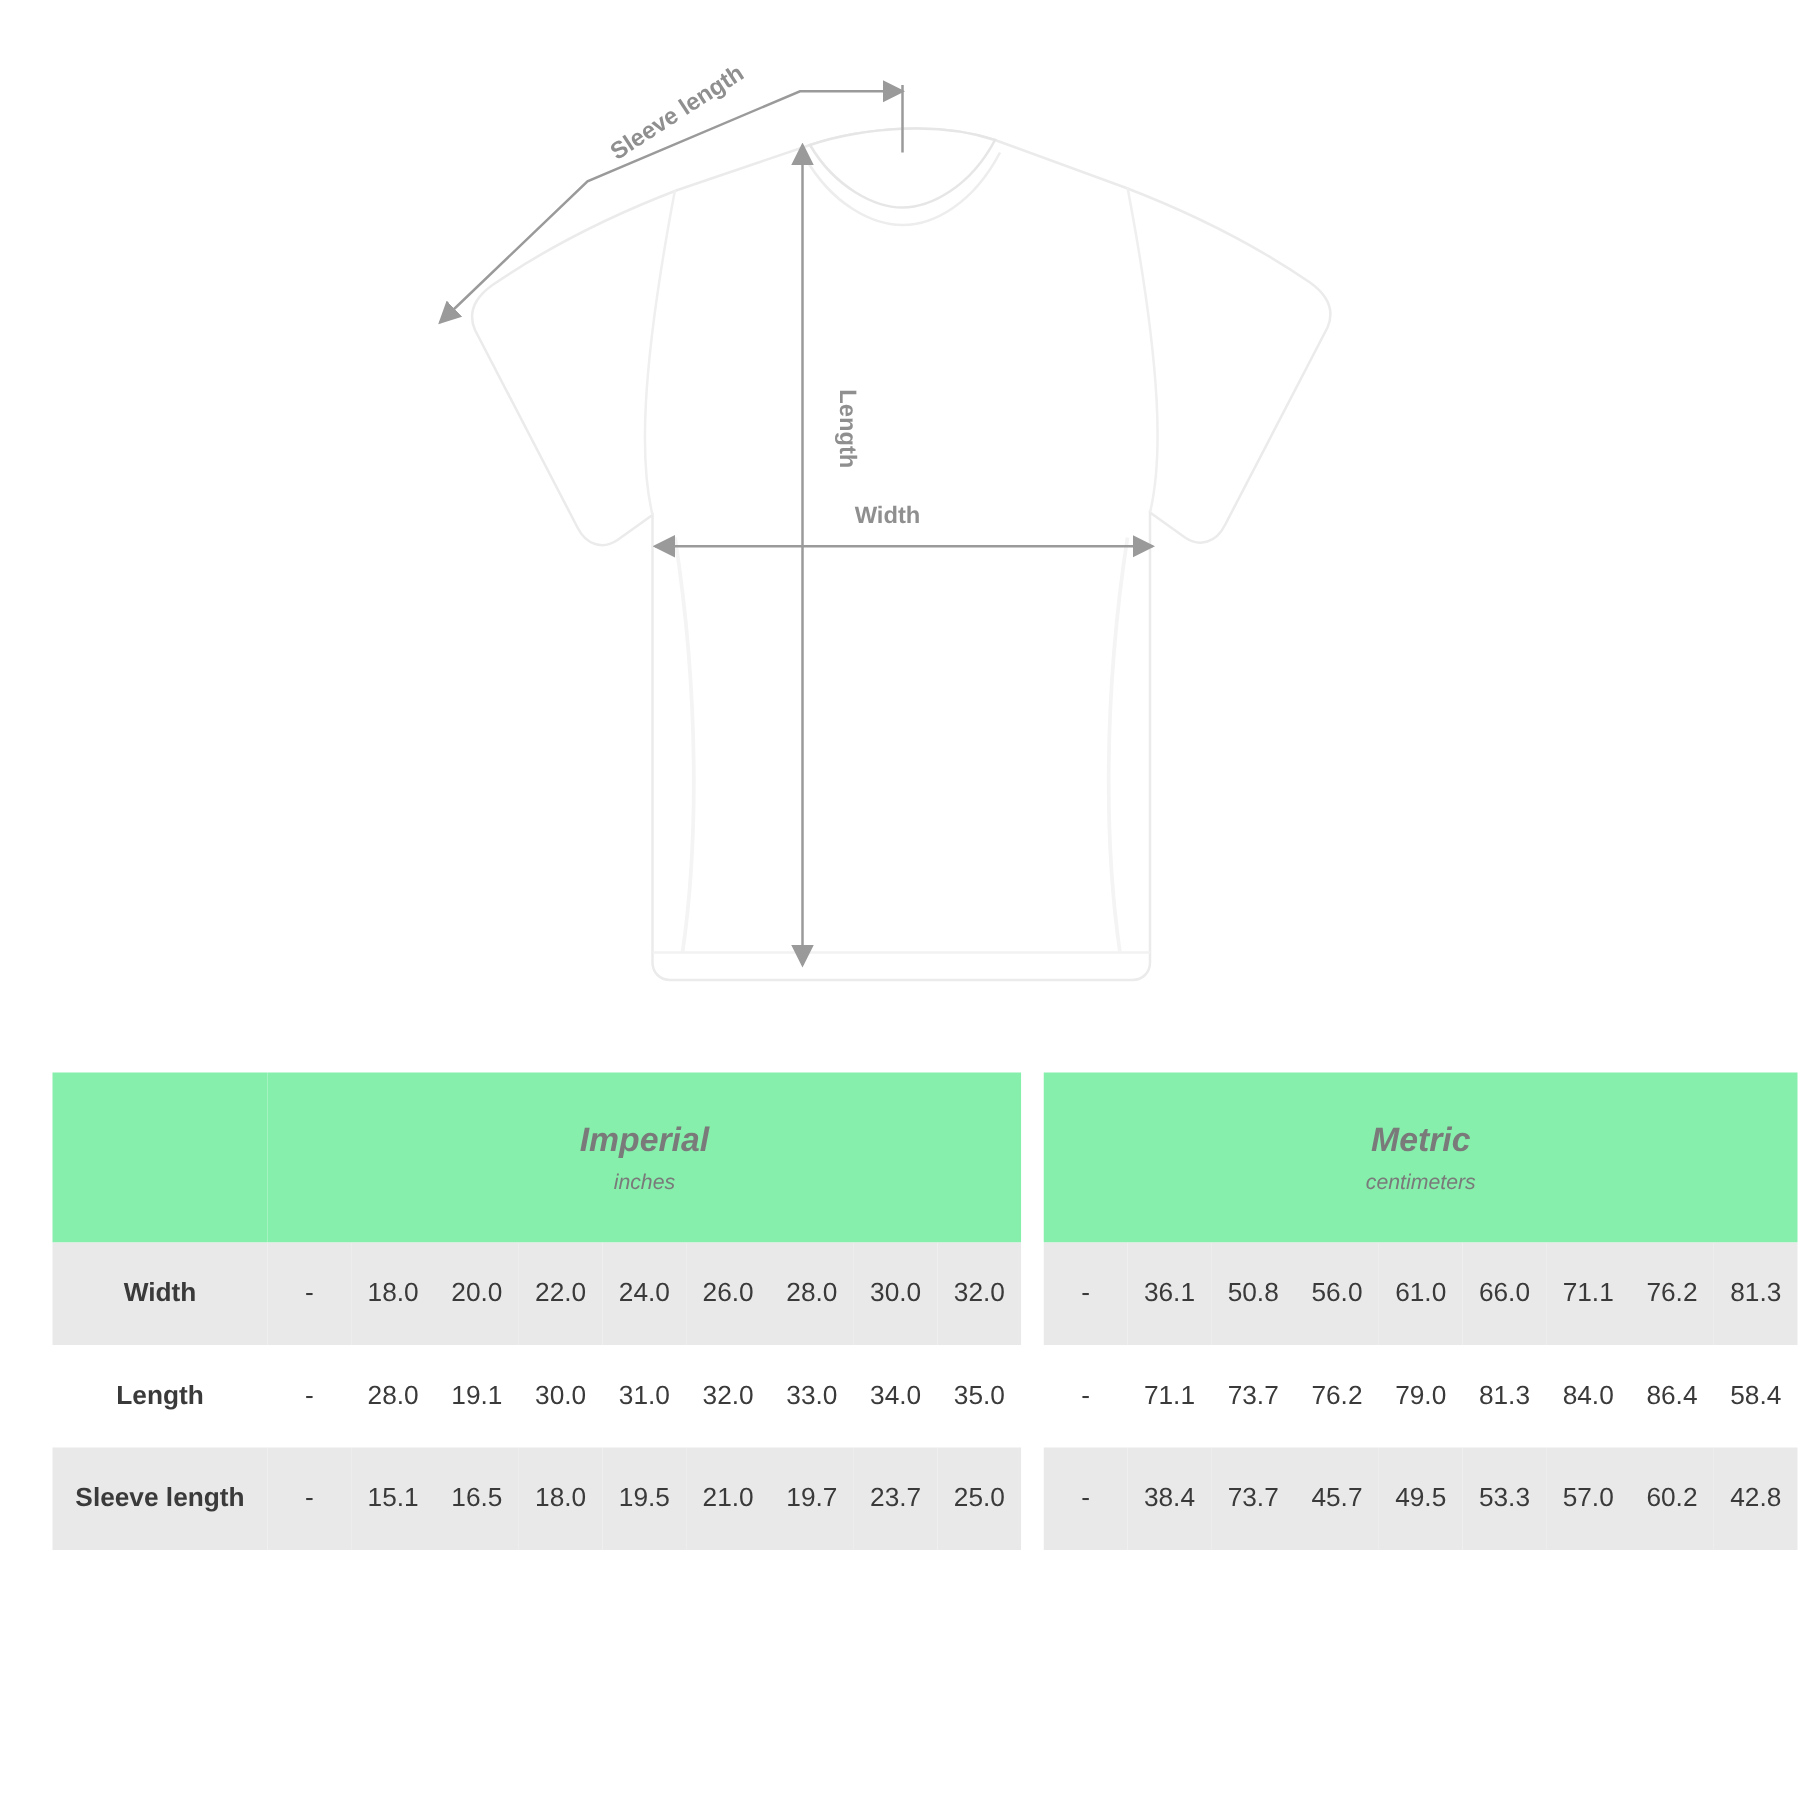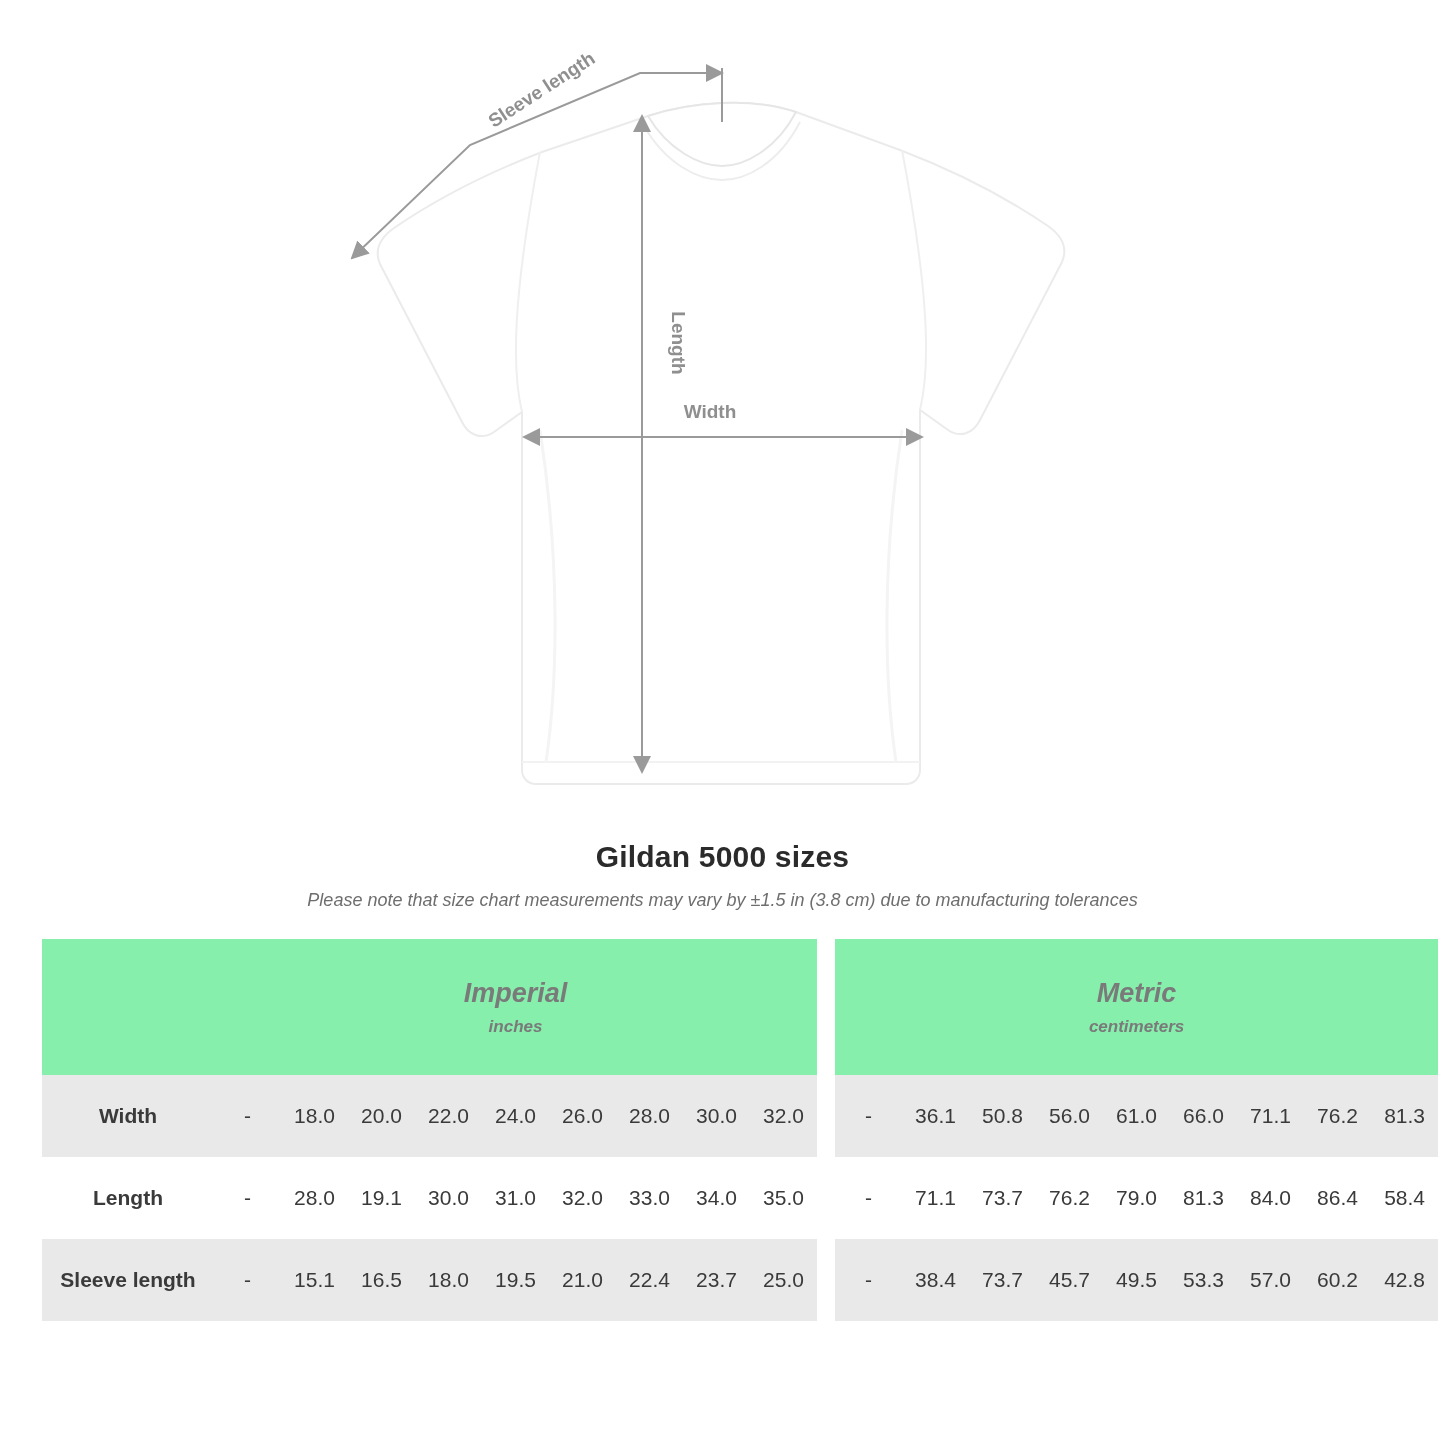--- a/index.html
+++ b/index.html
@@ -73,21 +73,20 @@
     font-size: 27px;
     font-style: italic;
     font-weight: bold;
     color: #7a7a7a;
   }
   .unit-sub {
     font-size: 17px;
     font-style: italic;
     color: #7a7a7a;
     margin-top: 8px;
-    font-weight: bold;
   }
   .gap-col {
     width: 18px;
     background: #ffffff;
   }
 
   .hdr-row td {
     height: 82px;
     text-align: center;
     vertical-align: middle;
@@ -189,24 +188,20 @@
       </g>
 
       <text id="lbl-sleeve" x="545" y="95" transform="rotate(-33 545 95)" text-anchor="middle" font-family="Liberation Sans, sans-serif" font-size="19" font-weight="bold" fill="#8f8f8f">Sleeve length</text>
 
       <text id="lbl-length" x="672" y="343" transform="rotate(90 672 343)" text-anchor="middle" font-family="Liberation Sans, sans-serif" font-size="19" font-weight="bold" fill="#8f8f8f">Length</text>
 
       <text id="lbl-width" x="710" y="418" text-anchor="middle" font-family="Liberation Sans, sans-serif" font-size="19" font-weight="bold" fill="#8f8f8f">Width</text>
     </svg>
   </div>
 
-  <div class="title-block">
-    <div class="chart-title">Gildan 5000 sizes</div>
-    <div class="chart-note">Please note that size chart measurements may vary by ±1.5 in (3.8 cm) due to manufacturing tolerances</div>
-  </div>
 
   <div class="table-wrap">
     <table class="size-table">
       <colgroup>
         <col class="label-col">
         <col class="val-col">
           <col class="val-col">
           <col class="val-col">
           <col class="val-col">
         <col class="val-col">
@@ -288,21 +283,21 @@
       </tr>
 
       <tr class="data-row row-shaded">
         <td class="rowlabel">Sleeve length</td>
         <td>-</td>
         <td>15.1</td>
         <td>16.5</td>
         <td>18.0</td>
         <td>19.5</td>
         <td>21.0</td>
-        <td>22.4</td>
+        <td>19.7</td>
         <td>23.7</td>
         <td>25.0</td>
         <td class="gap-col"></td>
         <td>-</td>
         <td>38.4</td>
         <td>73.7</td>
         <td>45.7</td>
         <td>49.5</td>
         <td>53.3</td>
         <td>57.0</td>

